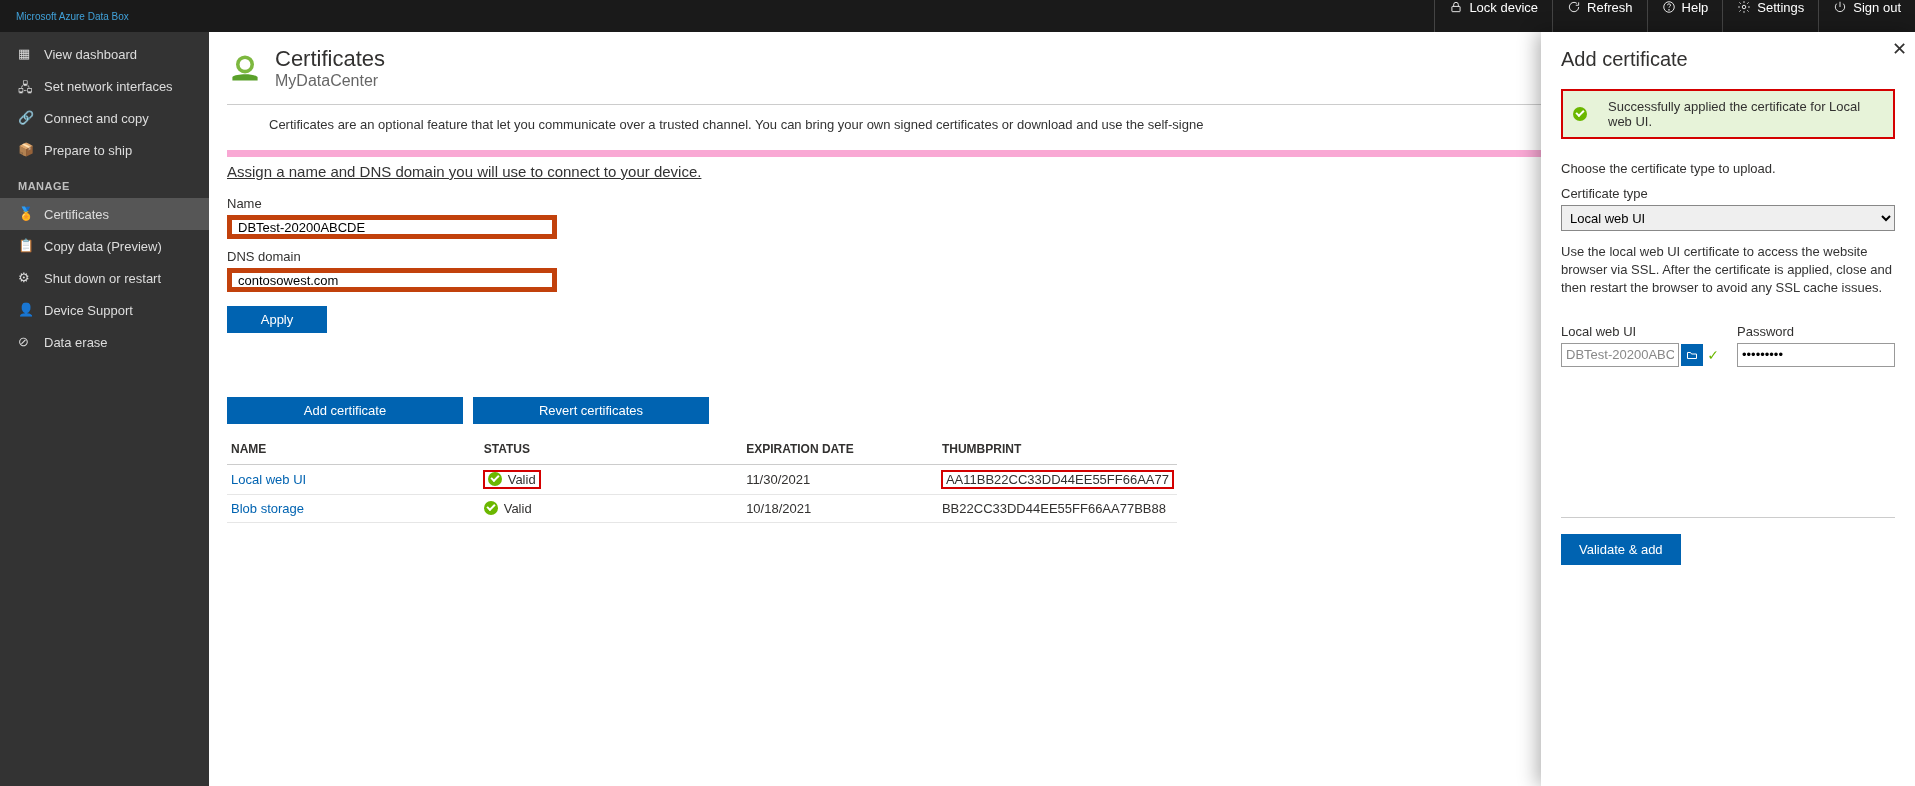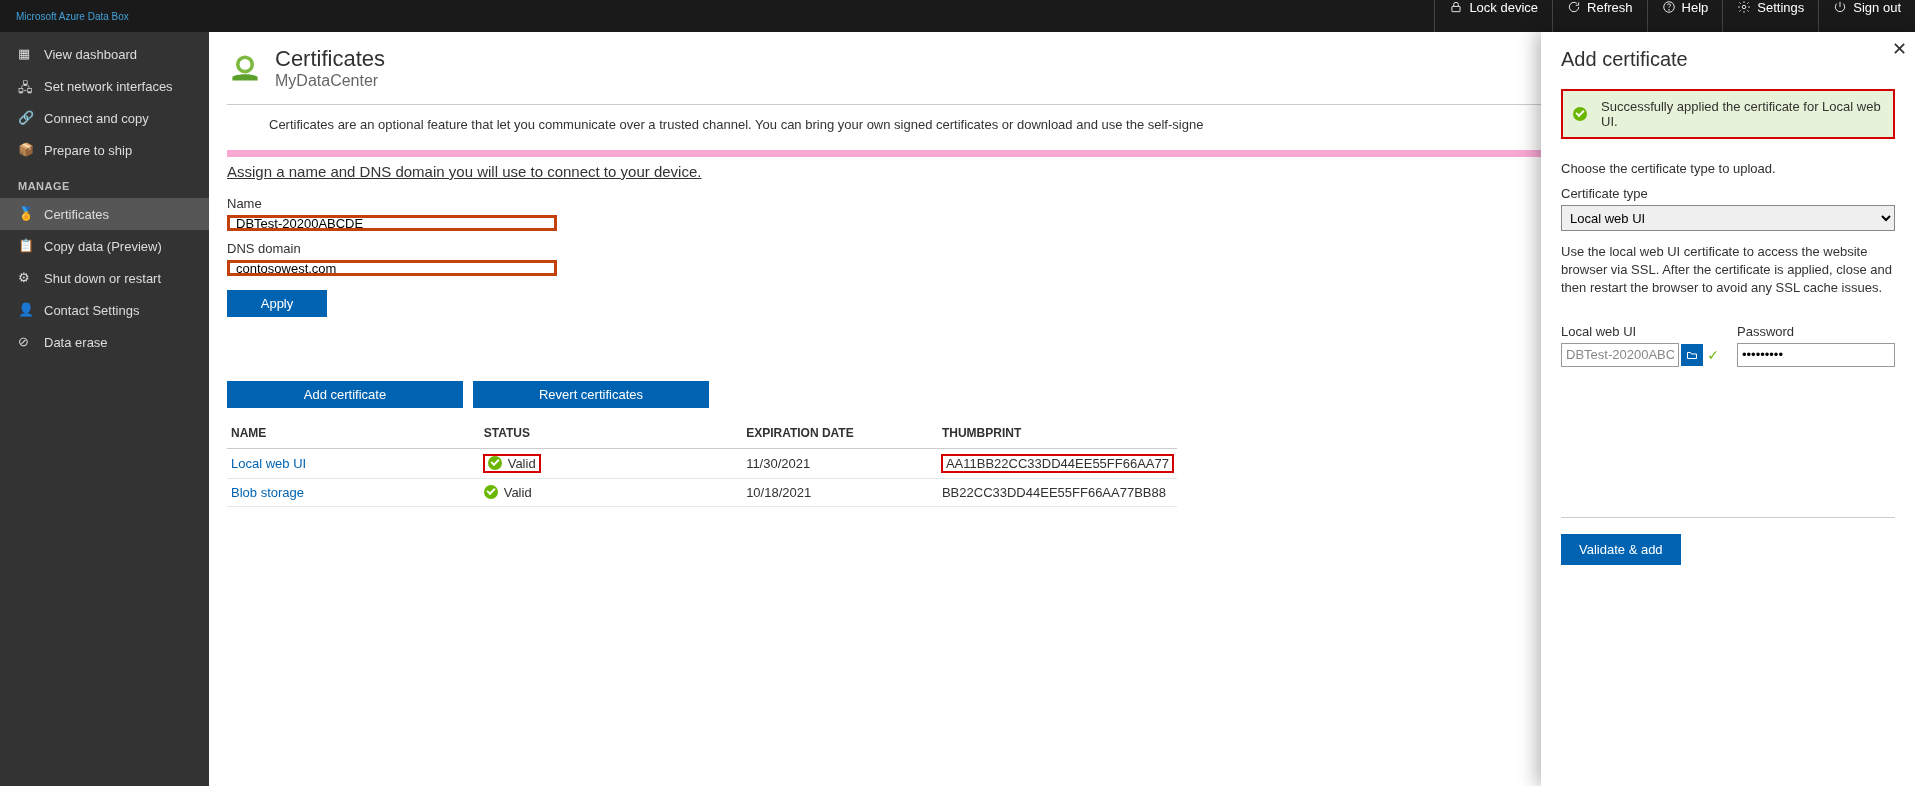--- a/index.html
+++ b/index.html
@@ -24,38 +24,38 @@
 .page-header { display: flex; align-items: center; gap: 12px; padding-bottom: 6px; }
 .page-header .logo { width: 36px; height: 36px; }
 .page-title { font-size: 22px; font-weight: 400; }
 .page-sub { font-size: 16px; color: #666; }
 .hr { border: none; border-top: 1px solid #ccc; margin: 8px 0 12px 0; width: 100%; }
 
 .intro { font-size: 13px; color: #333; margin-bottom: 18px; margin-left: 42px; }
 .section-h { font-size: 15px; font-weight: 600; margin-bottom: 4px; }
 .section-sub { font-size: 15px; color: #333; padding: 6px 0; border-top: 7px solid #f9a8d4; text-decoration: underline; }
 .field-label { font-size: 13px; margin: 10px 0 4px; }
-.txt { width: 330px; height: 16px; border: 3px solid #c2410c; padding: 2px 6px; font-size: 13px; }
+.txt { width: 330px; height: 24px; border: 5px solid #c2410c; padding: 2px 6px; font-size: 13px; }
 .btn { display: inline-block; background: #0063b1; color: #fff; border: none; padding: 6px 0; width: 100px; text-align: center; font-size: 13px; cursor: pointer; margin-top: 14px; }
 .btn.wide { width: 236px; padding: 6px 0; }
 .btn-row { display: flex; gap: 10px; margin-top: 50px; }
 
 table.cert { width: 950px; border-collapse: collapse; margin-top: 10px; font-size: 13px; }
 table.cert th { text-align: left; font-weight: 700; font-size: 12px; padding: 8px 4px; border-bottom: 1px solid #ccc; }
 table.cert td { padding: 6px 4px; border-bottom: 1px solid #e6e6e6; }
 .link { color: #0063b1; cursor: pointer; }
 .valid-ic { display: inline-block; width: 14px; height: 14px; background: #6bb700; border-radius: 50%; position: relative; vertical-align: -2px; margin-right: 6px; }
 .valid-ic::after { content: ""; position: absolute; left: 3px; top: 3px; width: 6px; height: 3px; border-left: 2px solid #fff; border-bottom: 2px solid #fff; transform: rotate(-45deg); }
 .hl-red { outline: 2px solid #d40000; outline-offset: -1px; padding: 1px 4px; display: inline-block; }
 
 
 .blade { position: absolute; top: 32px; right: 0; width: 374px; height: calc(100% - 32px); background: #fff; box-shadow: -4px 0 18px rgba(0,0,0,.3); padding: 16px 20px; }
 .blade h2 { font-size: 20px; font-weight: 400; margin-bottom: 18px; }
 .close-x { position: absolute; top: 6px; right: 8px; font-size: 18px; cursor: pointer; }
-.success-box { border: 2px solid #d40000; background: #e7f3d9; padding: 8px 10px; font-size: 13px; display: flex; align-items: center; gap: 8px; margin-bottom: 22px; }
+.success-box { border: 2px solid #d40000; background: #e7f3d9; padding: 8px 10px; font-size: 13px; display: flex; align-items: center; gap: 15px; margin-bottom: 22px; }
 .success-box .valid-ic { flex: 0 0 auto; }
 .blade .lbl { font-size: 13px; margin: 10px 0 4px; }
 .blade select { width: 100%; height: 26px; border: 1px solid #888; font-size: 13px; padding: 2px 4px; }
 .blade .desc { font-size: 13px; color: #333; margin-top: 12px; line-height: 1.4; }
 .blade-row { display: flex; gap: 18px; margin-top: 16px; }
 .blade-row .col { flex: 1; }
 .blade-row input { width: 100%; height: 24px; border: 1px solid #999; padding: 2px 4px; font-size: 13px; }
 .file-wrap { display: flex; align-items: center; gap: 2px; }
 .file-wrap input { flex: 1; color: #888; }
 .file-btn { width: 22px; height: 22px; background: #0063b1; display: flex; align-items: center; justify-content: center; cursor: pointer; }
@@ -135,21 +135,21 @@
     <div class="sidebar-item">
         <span class="ic">📋</span>
         <span>Copy data (Preview)</span>
       </div>
     <div class="sidebar-item">
         <span class="ic">⚙</span>
         <span>Shut down or restart</span>
       </div>
     <div class="sidebar-item">
         <span class="ic">👤</span>
-        <span>Contact Settings</span>
+        <span>Device Support</span>
       </div>
     <div class="sidebar-item">
         <span class="ic">⊘</span>
         <span>Data erase</span>
       </div>
   </div>
 
   <div class="main">
     <div class="page-header">
       <svg class="logo" viewBox="0 0 40 40">

